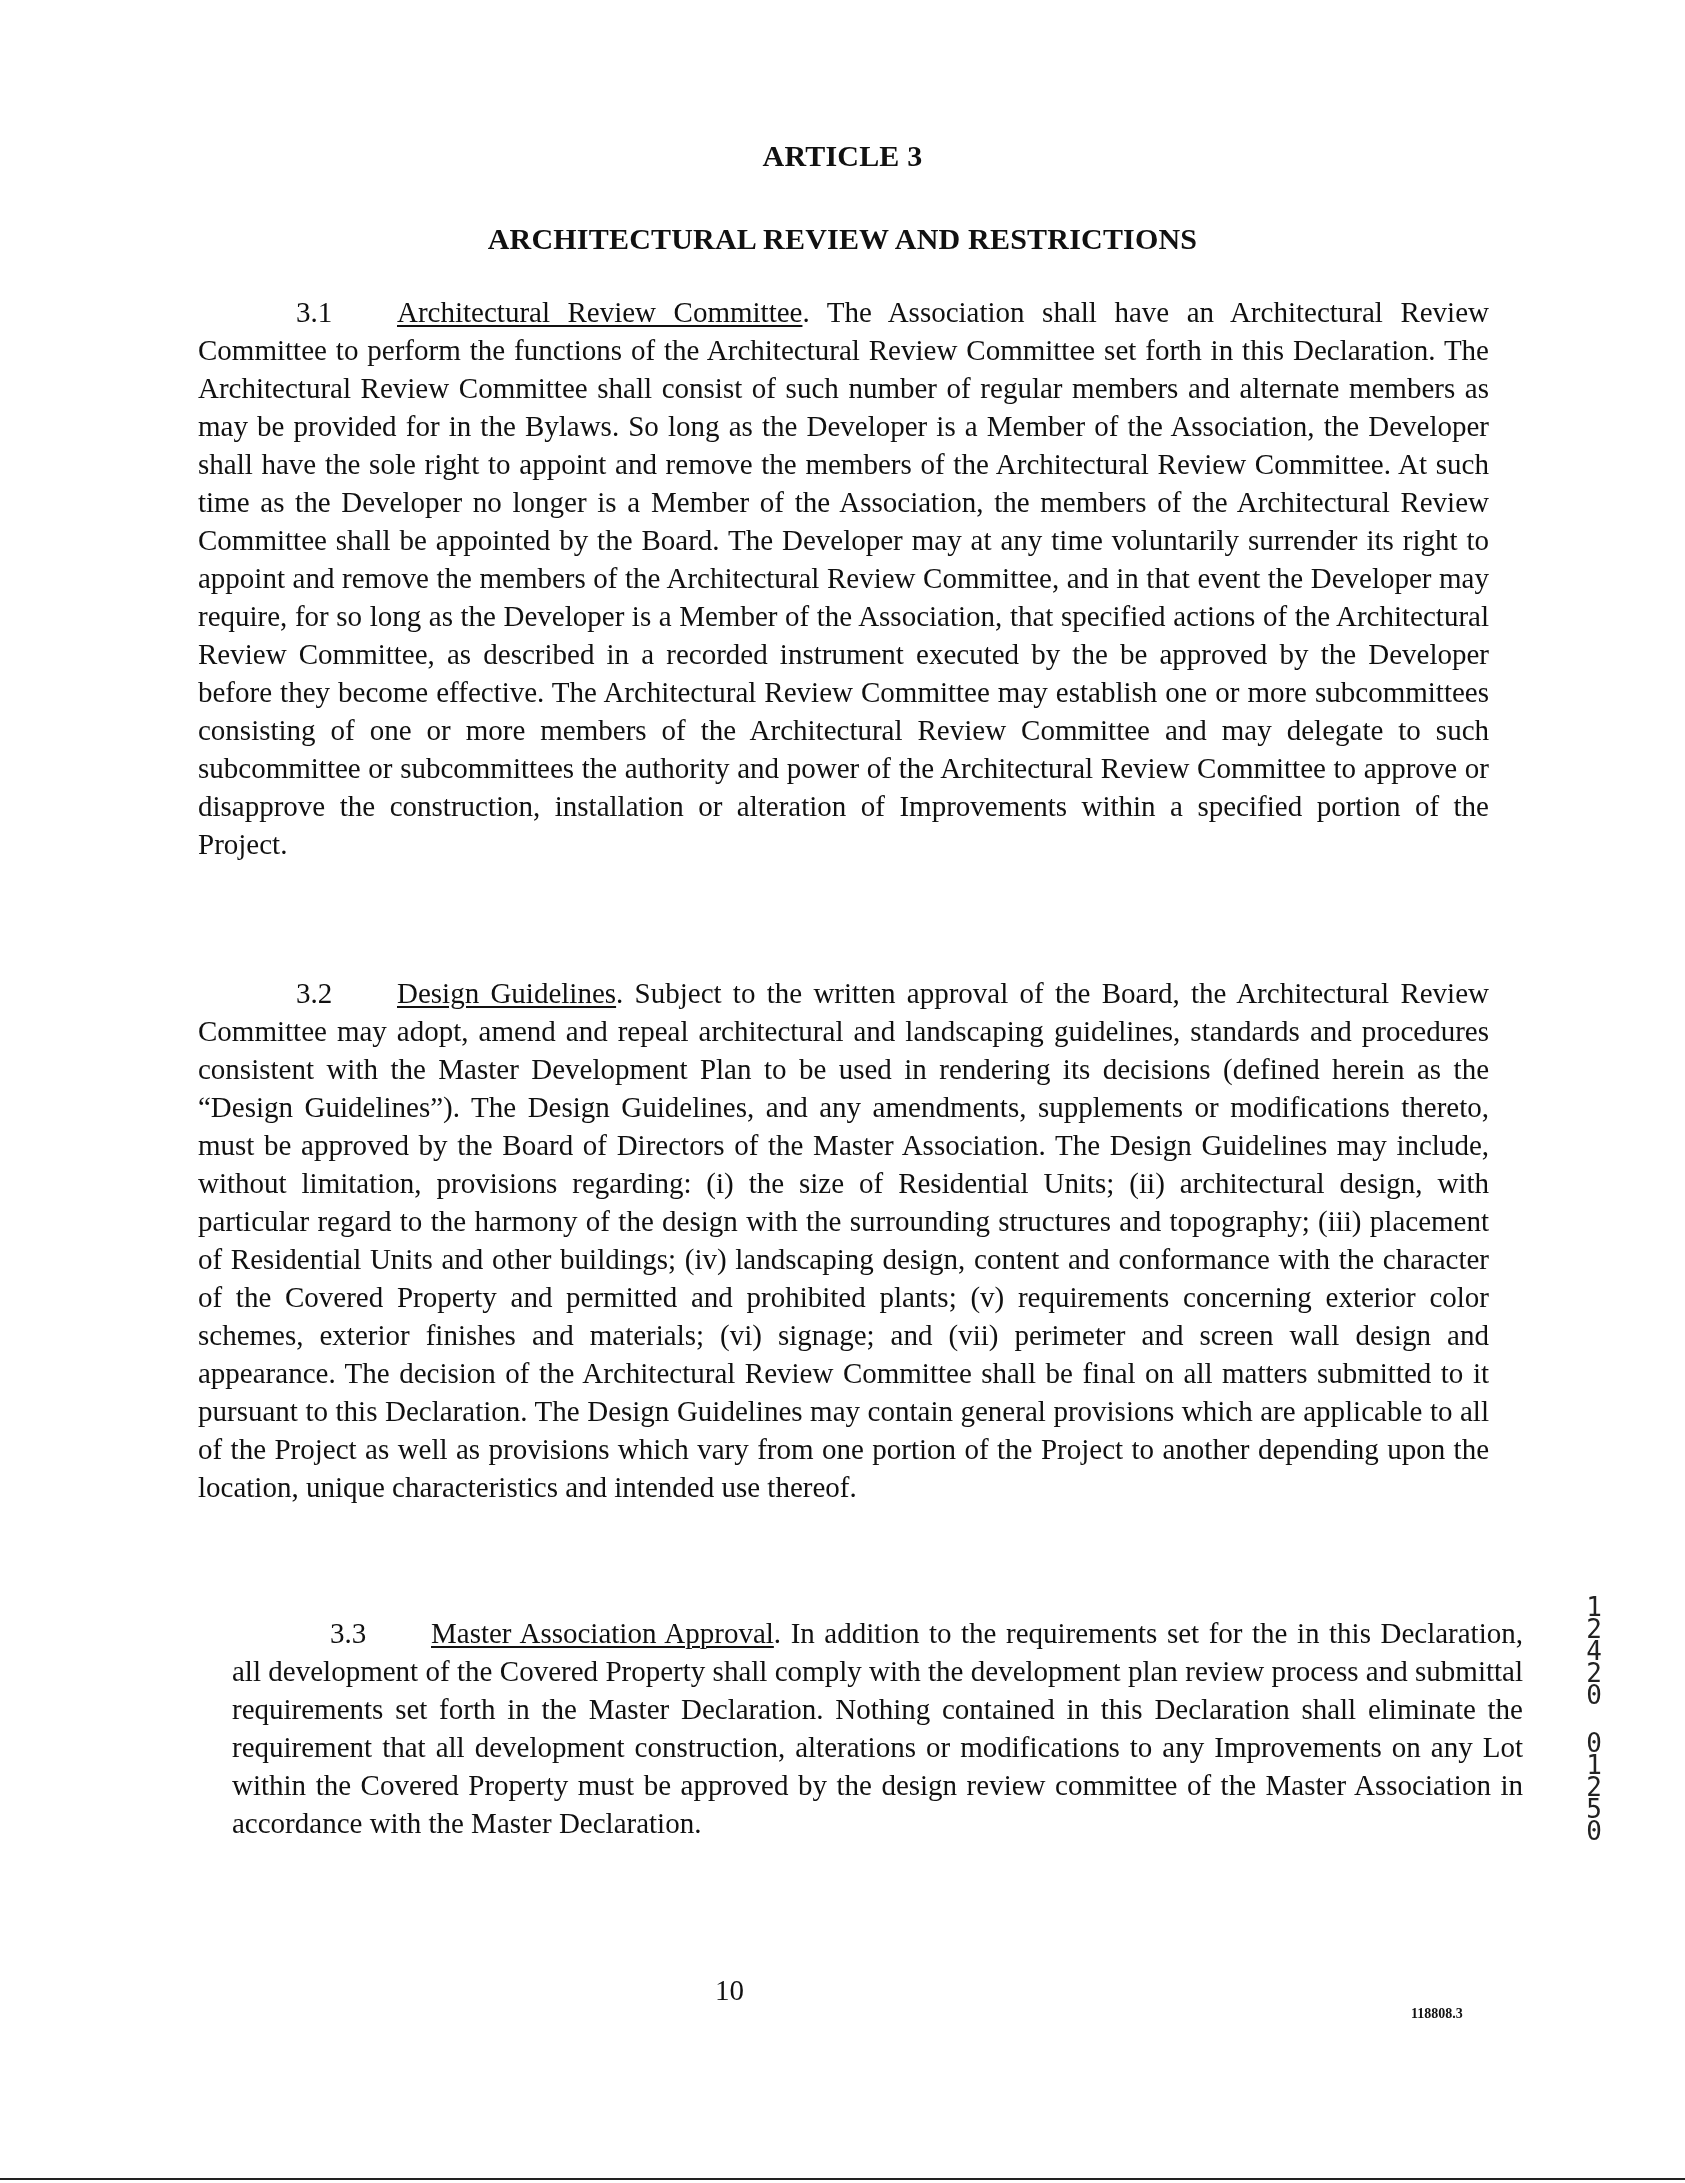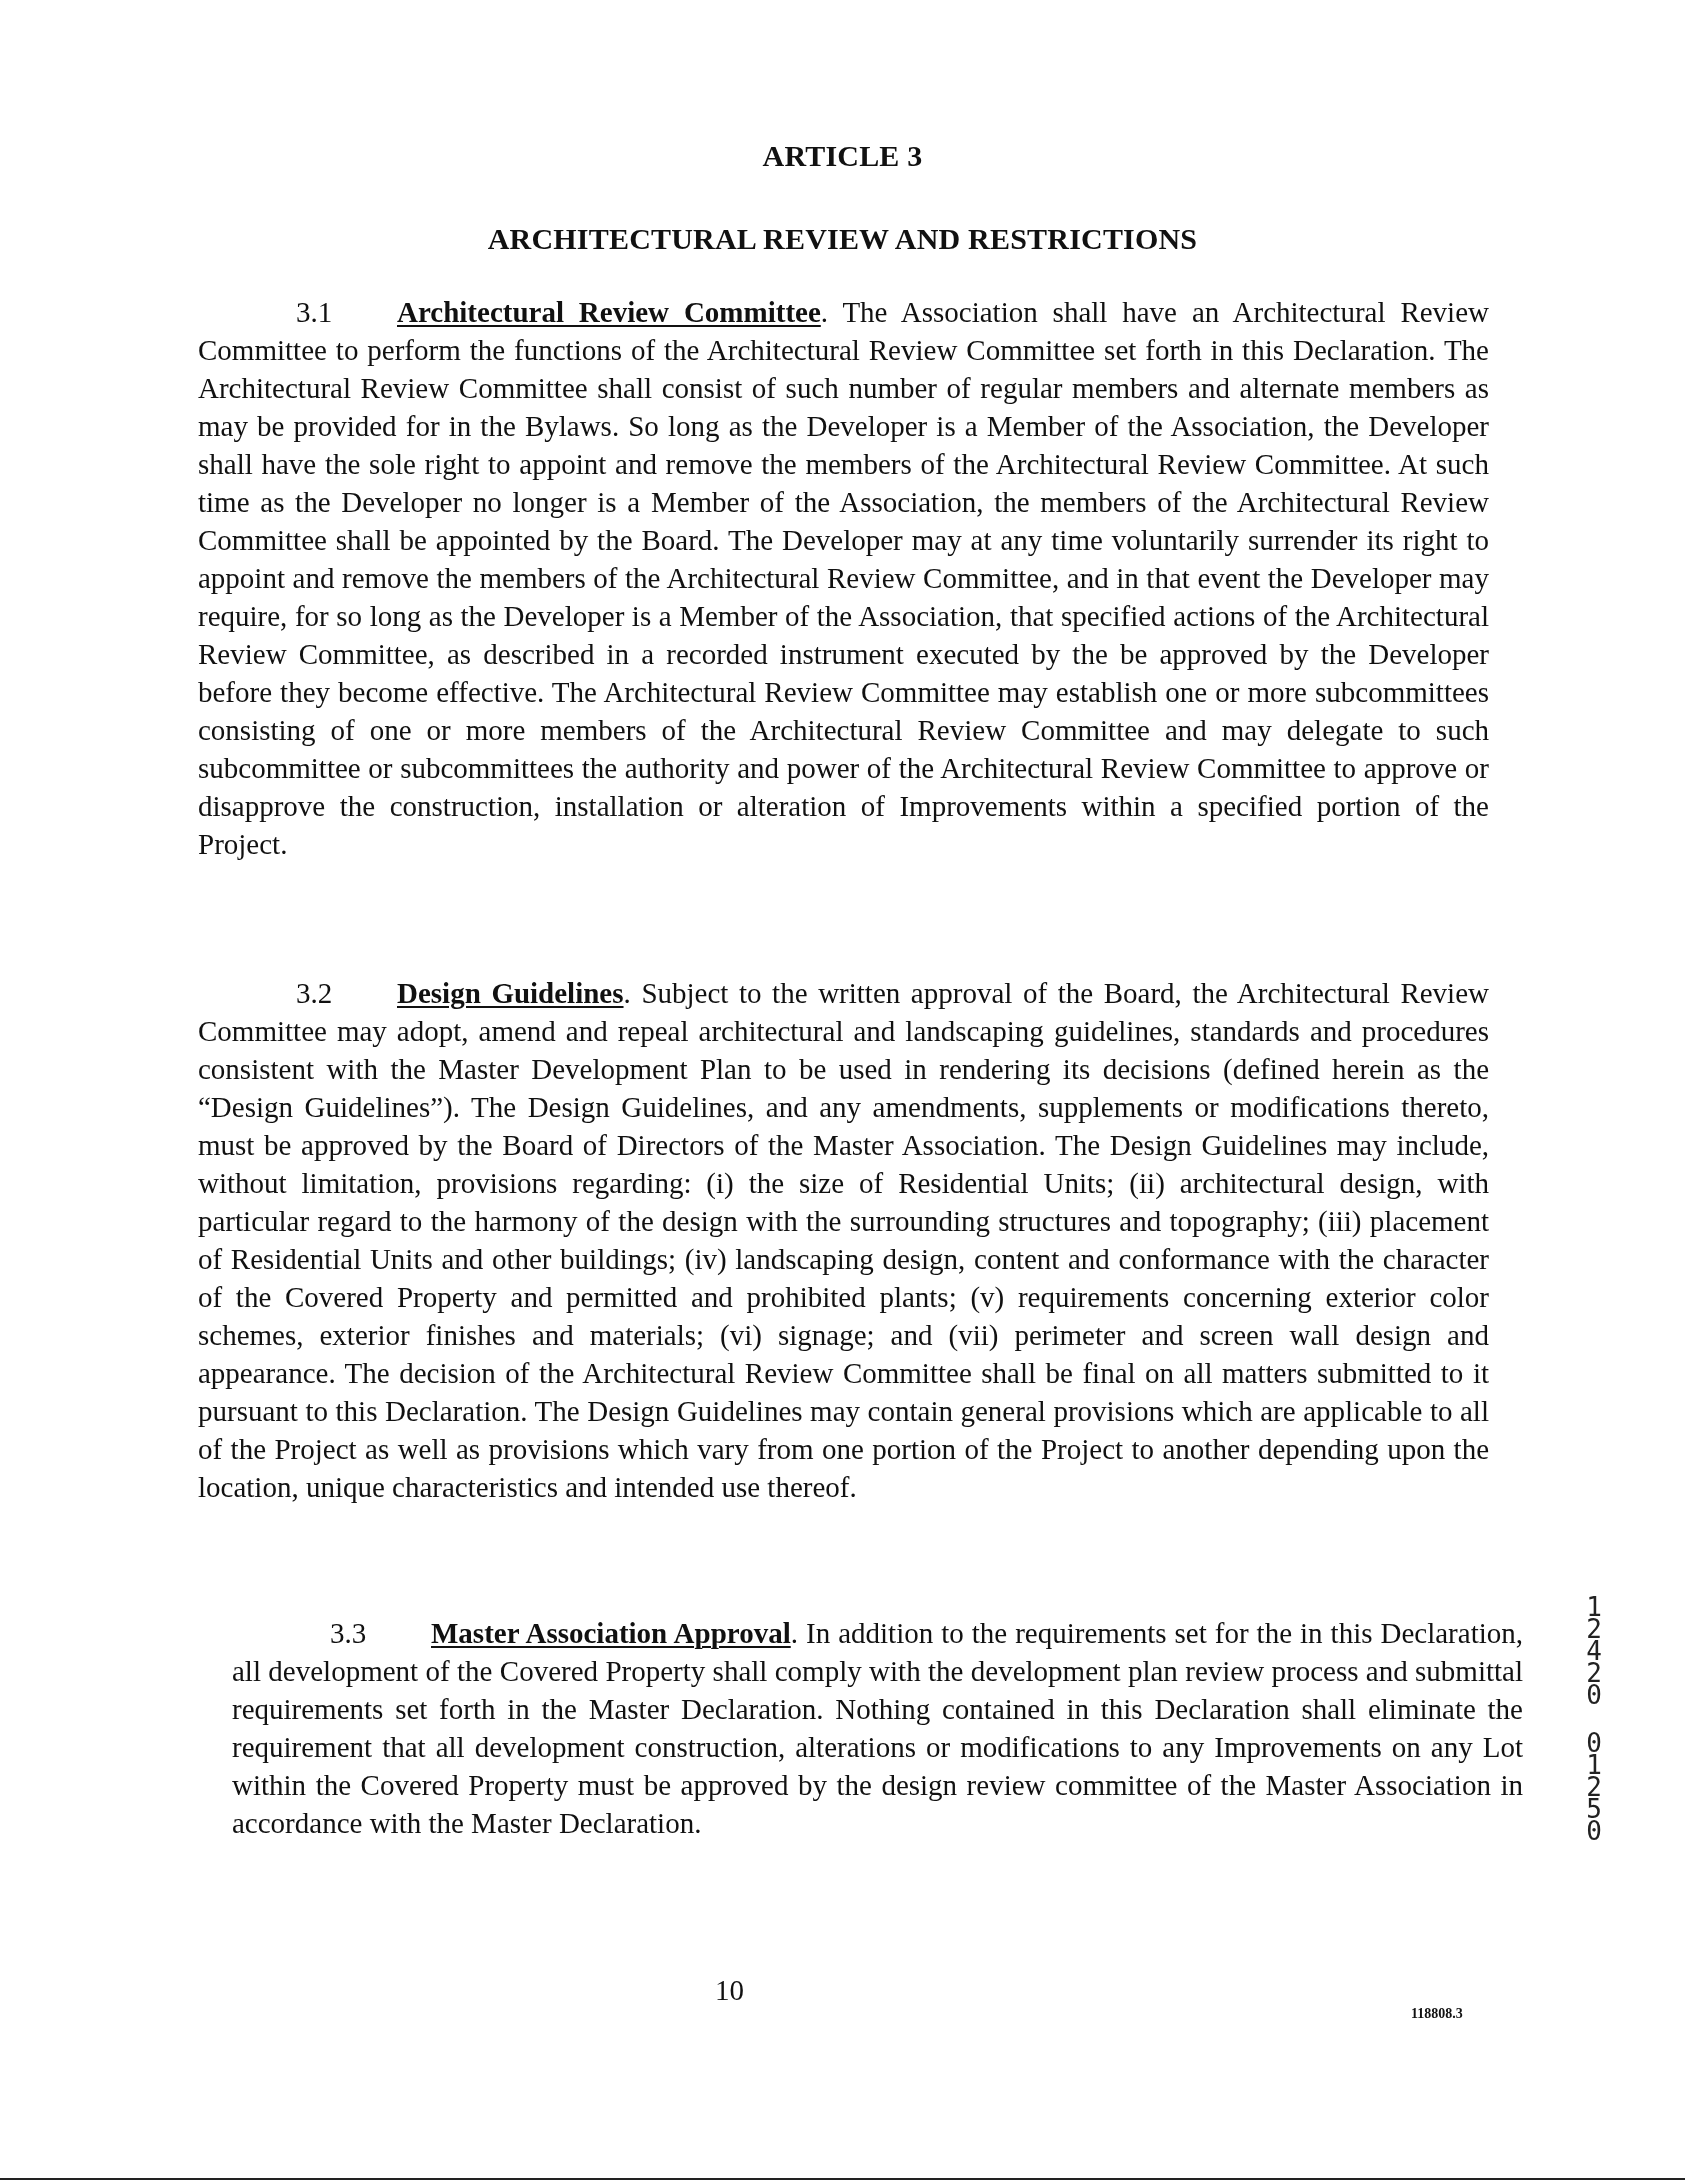--- a/index.html
+++ b/index.html
@@ -45,21 +45,21 @@
   .sec-31 { top: 293px; }
   .sec-32 { top: 974px; }
   .sec-33 { top: 1614px; margin-left: 34px; }
 
   .sec-num {
     display: inline-block;
     margin-left: 98px;
     width: 101px;
   }
   .sec-title {
-    font-weight: bold;
+    font-weight: normal;
     text-decoration: underline;
     text-decoration-thickness: 2px;
     text-underline-offset: 3px;
   }
 
   .page-number {
     position: absolute;
     top: 1974px;
     left: 0;
     width: 1459px;

